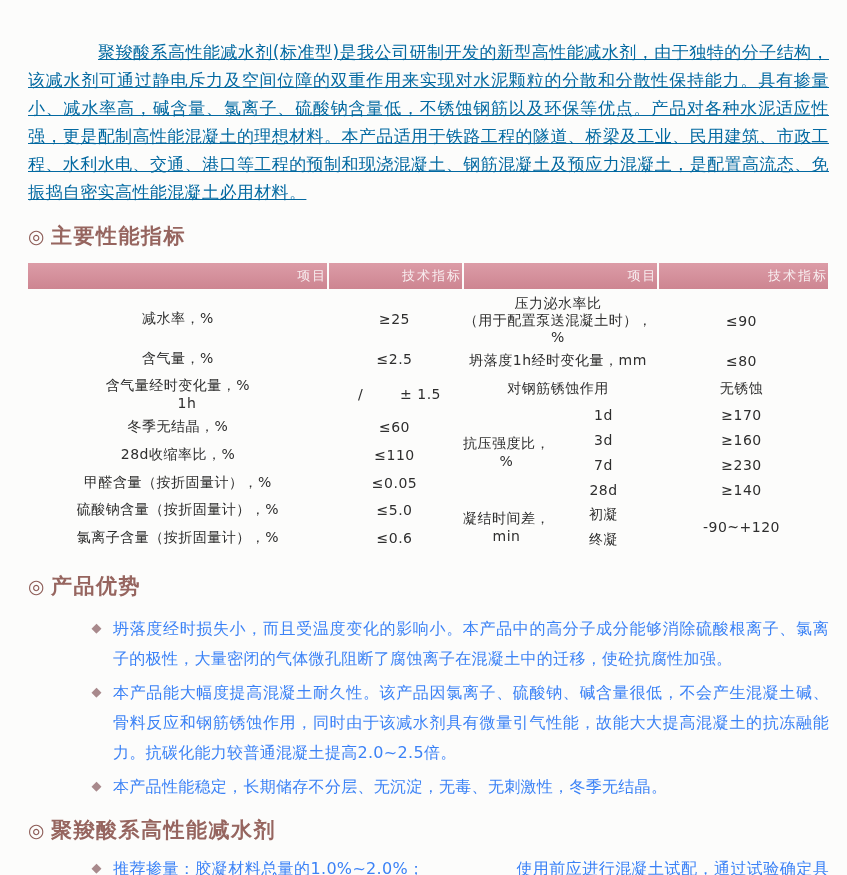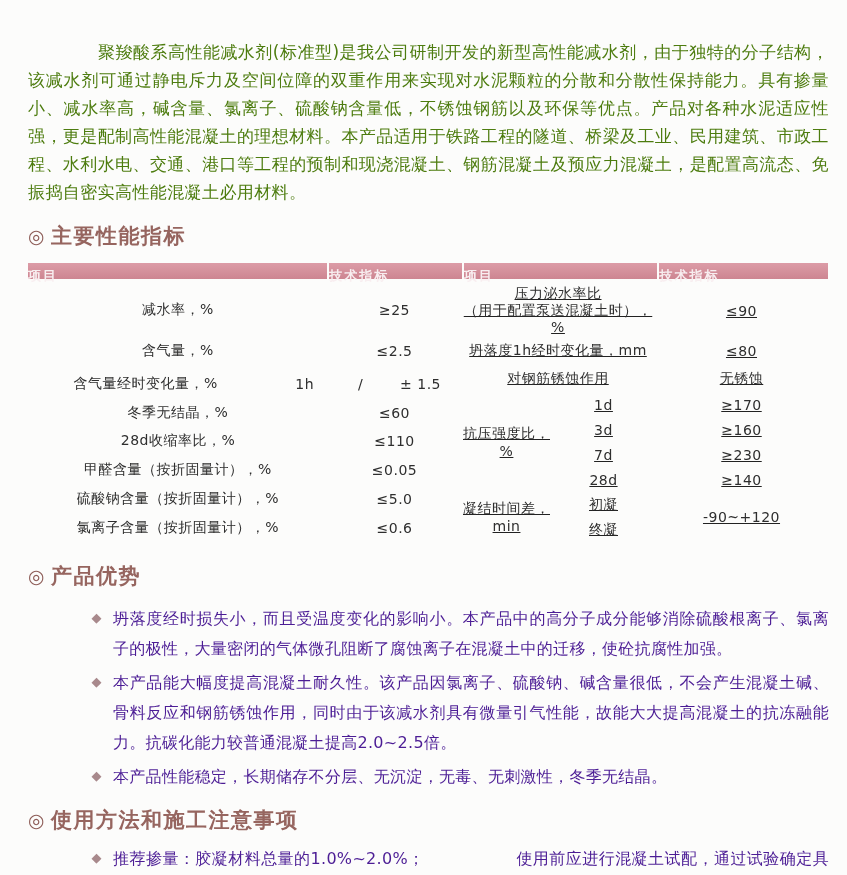--- a/index.html
+++ b/index.html
@@ -13,21 +13,22 @@
   .page{padding:38px 18px 0 28px;width:801px;}
 
   
   .intro{
     margin:0;
     font-size:17px;
     line-height:28px;
     letter-spacing:.4px;
     text-align:justify;
     text-indent:70px;
-    color:#4d7c0f;
+    color:#0369a1;
+    text-decoration:underline;
   }
 
   
   h2.section{
     display:flex;align-items:center;
     margin:16px 0 0 0;
     font-size:21px;
     font-weight:bold;
     color:#96655f;
     letter-spacing:1.5px;
@@ -36,51 +37,50 @@
     font-size:19px;font-weight:normal;margin-right:5px;color:#8d5c57;
   }
 
   
   .perf-table{width:800px;margin-top:13px;}
   .thead{display:flex;gap:2px;}
   .th{
     background:linear-gradient(#dc9ca7,#cd8591);
     color:#f8eef0;
     font-size:13px;
-    height:16px;line-height:26px;
-    text-align:left;
+    height:26px;line-height:26px;
+    text-align:right;
     letter-spacing:2px;
-    font-weight:bold;
   }
   .th.c1{width:300px}.th.c2{width:133px}.th.c3{width:194px}.th.c4{width:169px}
 
   .tbody{display:flex;}
   table{border-collapse:collapse;table-layout:fixed;}
   td{
     text-align:center;
     font-size:14px;
     color:#2e2e2e;
     padding:0;
     vertical-align:middle;
     letter-spacing:.5px;
   }
   table.left-tbl{width:433px;}
-  table.right-tbl{width:367px;text-decoration:underline;}
+  table.right-tbl{width:367px;}
 
   .left-tbl tr:nth-child(1) td{height:42px;padding-top:6px;}
   .left-tbl tr:nth-child(2) td{height:30px;}
   .left-tbl tr:nth-child(3) td{height:26px;}
   .left-tbl tr:nth-child(n+4) td{height:25px;}
 
   .right-tbl tr:nth-child(1) td{height:42px;padding-top:6px;}
   .right-tbl tr:nth-child(2) td{height:30px;}
   .right-tbl tr:nth-child(3) td{height:26px;}
   .right-tbl tr:nth-child(n+4) td{height:25px;}
 
-  .split-label{display:flex;align-items:center;}
+  .split-label{display:flex;align-items:center;flex-direction:column;}
   .split-label .lbl{flex:1;text-align:center;}
   .split-label .time{padding-right:14px;margin-left:32px;}
   .split-value{display:flex;align-items:center;justify-content:space-between;padding:0 20px 0 30px;}
 
   .two-line{line-height:17px;font-size:14px;}
 
   
   .bullets{margin-top:14px;}
   .bullet-item{
     display:flex;
@@ -93,21 +93,21 @@
     text-align:center;
     flex:none;
     padding-top:6px;
   }
   .bullet-item .btext{
     flex:1;
     font-size:16px;
     line-height:30px;
     letter-spacing:.3px;
     text-align:justify;
-    color:#4c1d95;
+    color:#3b82f6;
   }
   .indent-bullets{padding-left:52px;}
   .usage-line .btext .right-part{margin-left:92px;}
 </style>
 </head>
 <body>
 
 <div class="page">
 
   <p class="intro">聚羧酸系高性能减水剂(标准型)是我公司研制开发的新型高性能减水剂，由于独特的分子结构，该减水剂可通过静电斥力及空间位障的双重作用来实现对水泥颗粒的分散和分散性保持能力。具有掺量小、减水率高，碱含量、氯离子、硫酸钠含量低，不锈蚀钢筋以及环保等优点。产品对各种水泥适应性强，更是配制高性能混凝土的理想材料。本产品适用于铁路工程的隧道、桥梁及工业、民用建筑、市政工程、水利水电、交通、港口等工程的预制和现浇混凝土、钢筋混凝土及预应力混凝土，是配置高流态、免振捣自密实高性能混凝土必用材料。</p>
@@ -246,21 +246,21 @@
       <span class="btext">本产品能大幅度提高混凝土耐久性。该产品因氯离子、硫酸钠、碱含量很低，不会产生混凝土碱、骨料反应和钢筋锈蚀作用，同时由于该减水剂具有微量引气性能，故能大大提高混凝土的抗冻融能力。抗碳化能力较普通混凝土提高2.0~2.5倍。</span>
     </div>
     <div class="bullet-item">
       <span class="diamond">◆</span>
       <span class="btext">本产品性能稳定，长期储存不分层、无沉淀，无毒、无刺激性，冬季无结晶。</span>
     </div>
   </div>
 
   <h2 class="section" style="margin-top:14px;">
     <span class="marker">◎</span>
-    <span>使用方法和施工注意事项</span>
+    <span>聚羧酸系高性能减水剂</span>
   </h2>
   <div class="bullets indent-bullets" style="margin-top:10px;">
     <div class="bullet-item usage-line">
       <span class="diamond">◆</span>
       <span class="btext"><span>推荐掺量：胶凝材料总量的1.0%~2.0%；</span><span class="right-part">使用前应进行混凝土试配，通过试验确定具体掺量。</span></span>
     </div>
   </div>
 
 </div>
 

